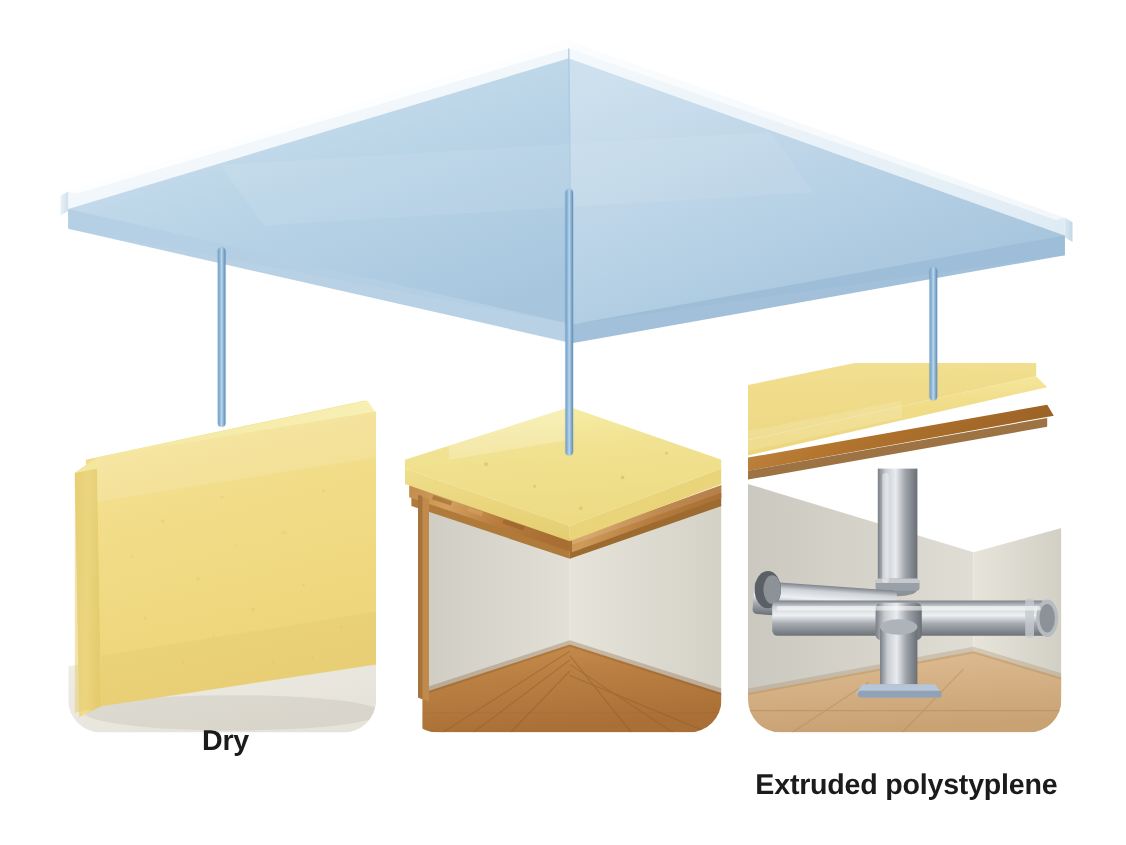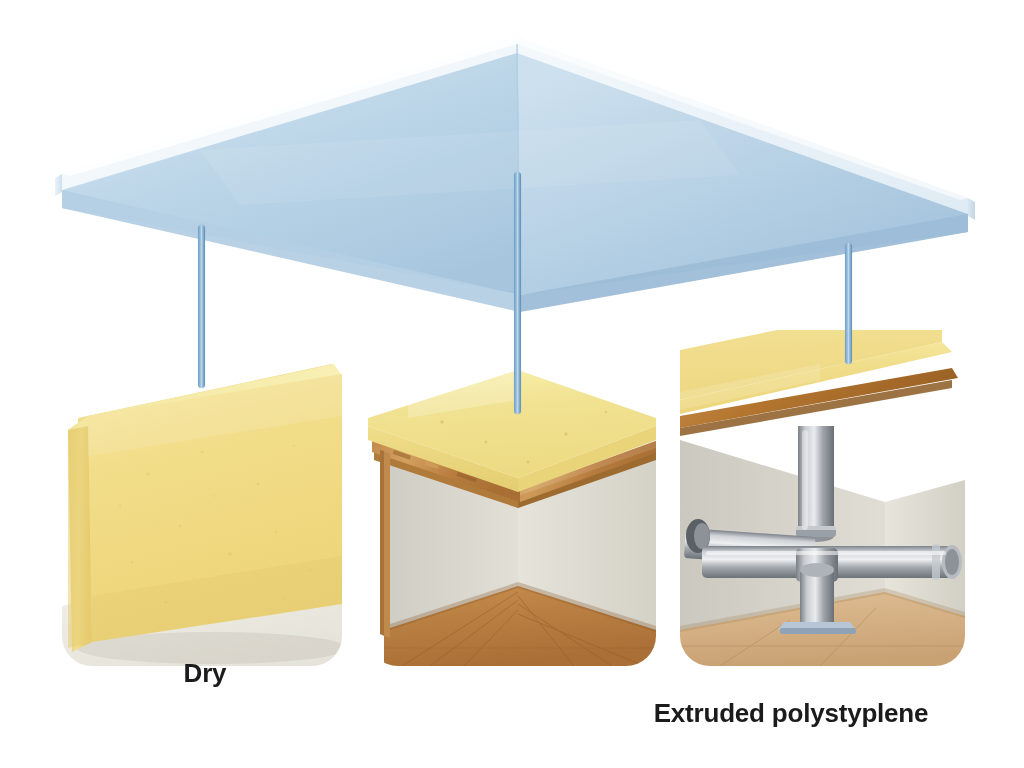--- a/index.html
+++ b/index.html
@@ -364,15 +364,15 @@
     <polygon points="200,150 700,120 740,175 240,205" fill="#ffffff" opacity="0.08"></polygon>
   </svg>
 
   <div class="rod" style="left:198px; top:225px; height:163px;"></div>
   <div class="rod" style="left:514px; top:172px; height:242px;"></div>
   <div class="rod" style="left:845px; top:243px; height:121px;"></div>
 
   <div class="label" style="left:55px; top:658px; width:300px;">Dry</div>
 
 
-  <div class="label" style="left:641px; top:698px; width:300px;">Extruded polystyplene</div>
+  <div class="label" style="left:674px; top:698px; width:300px;">Extruded polystyplene</div>
 
 </div>
 
 </body></html>

